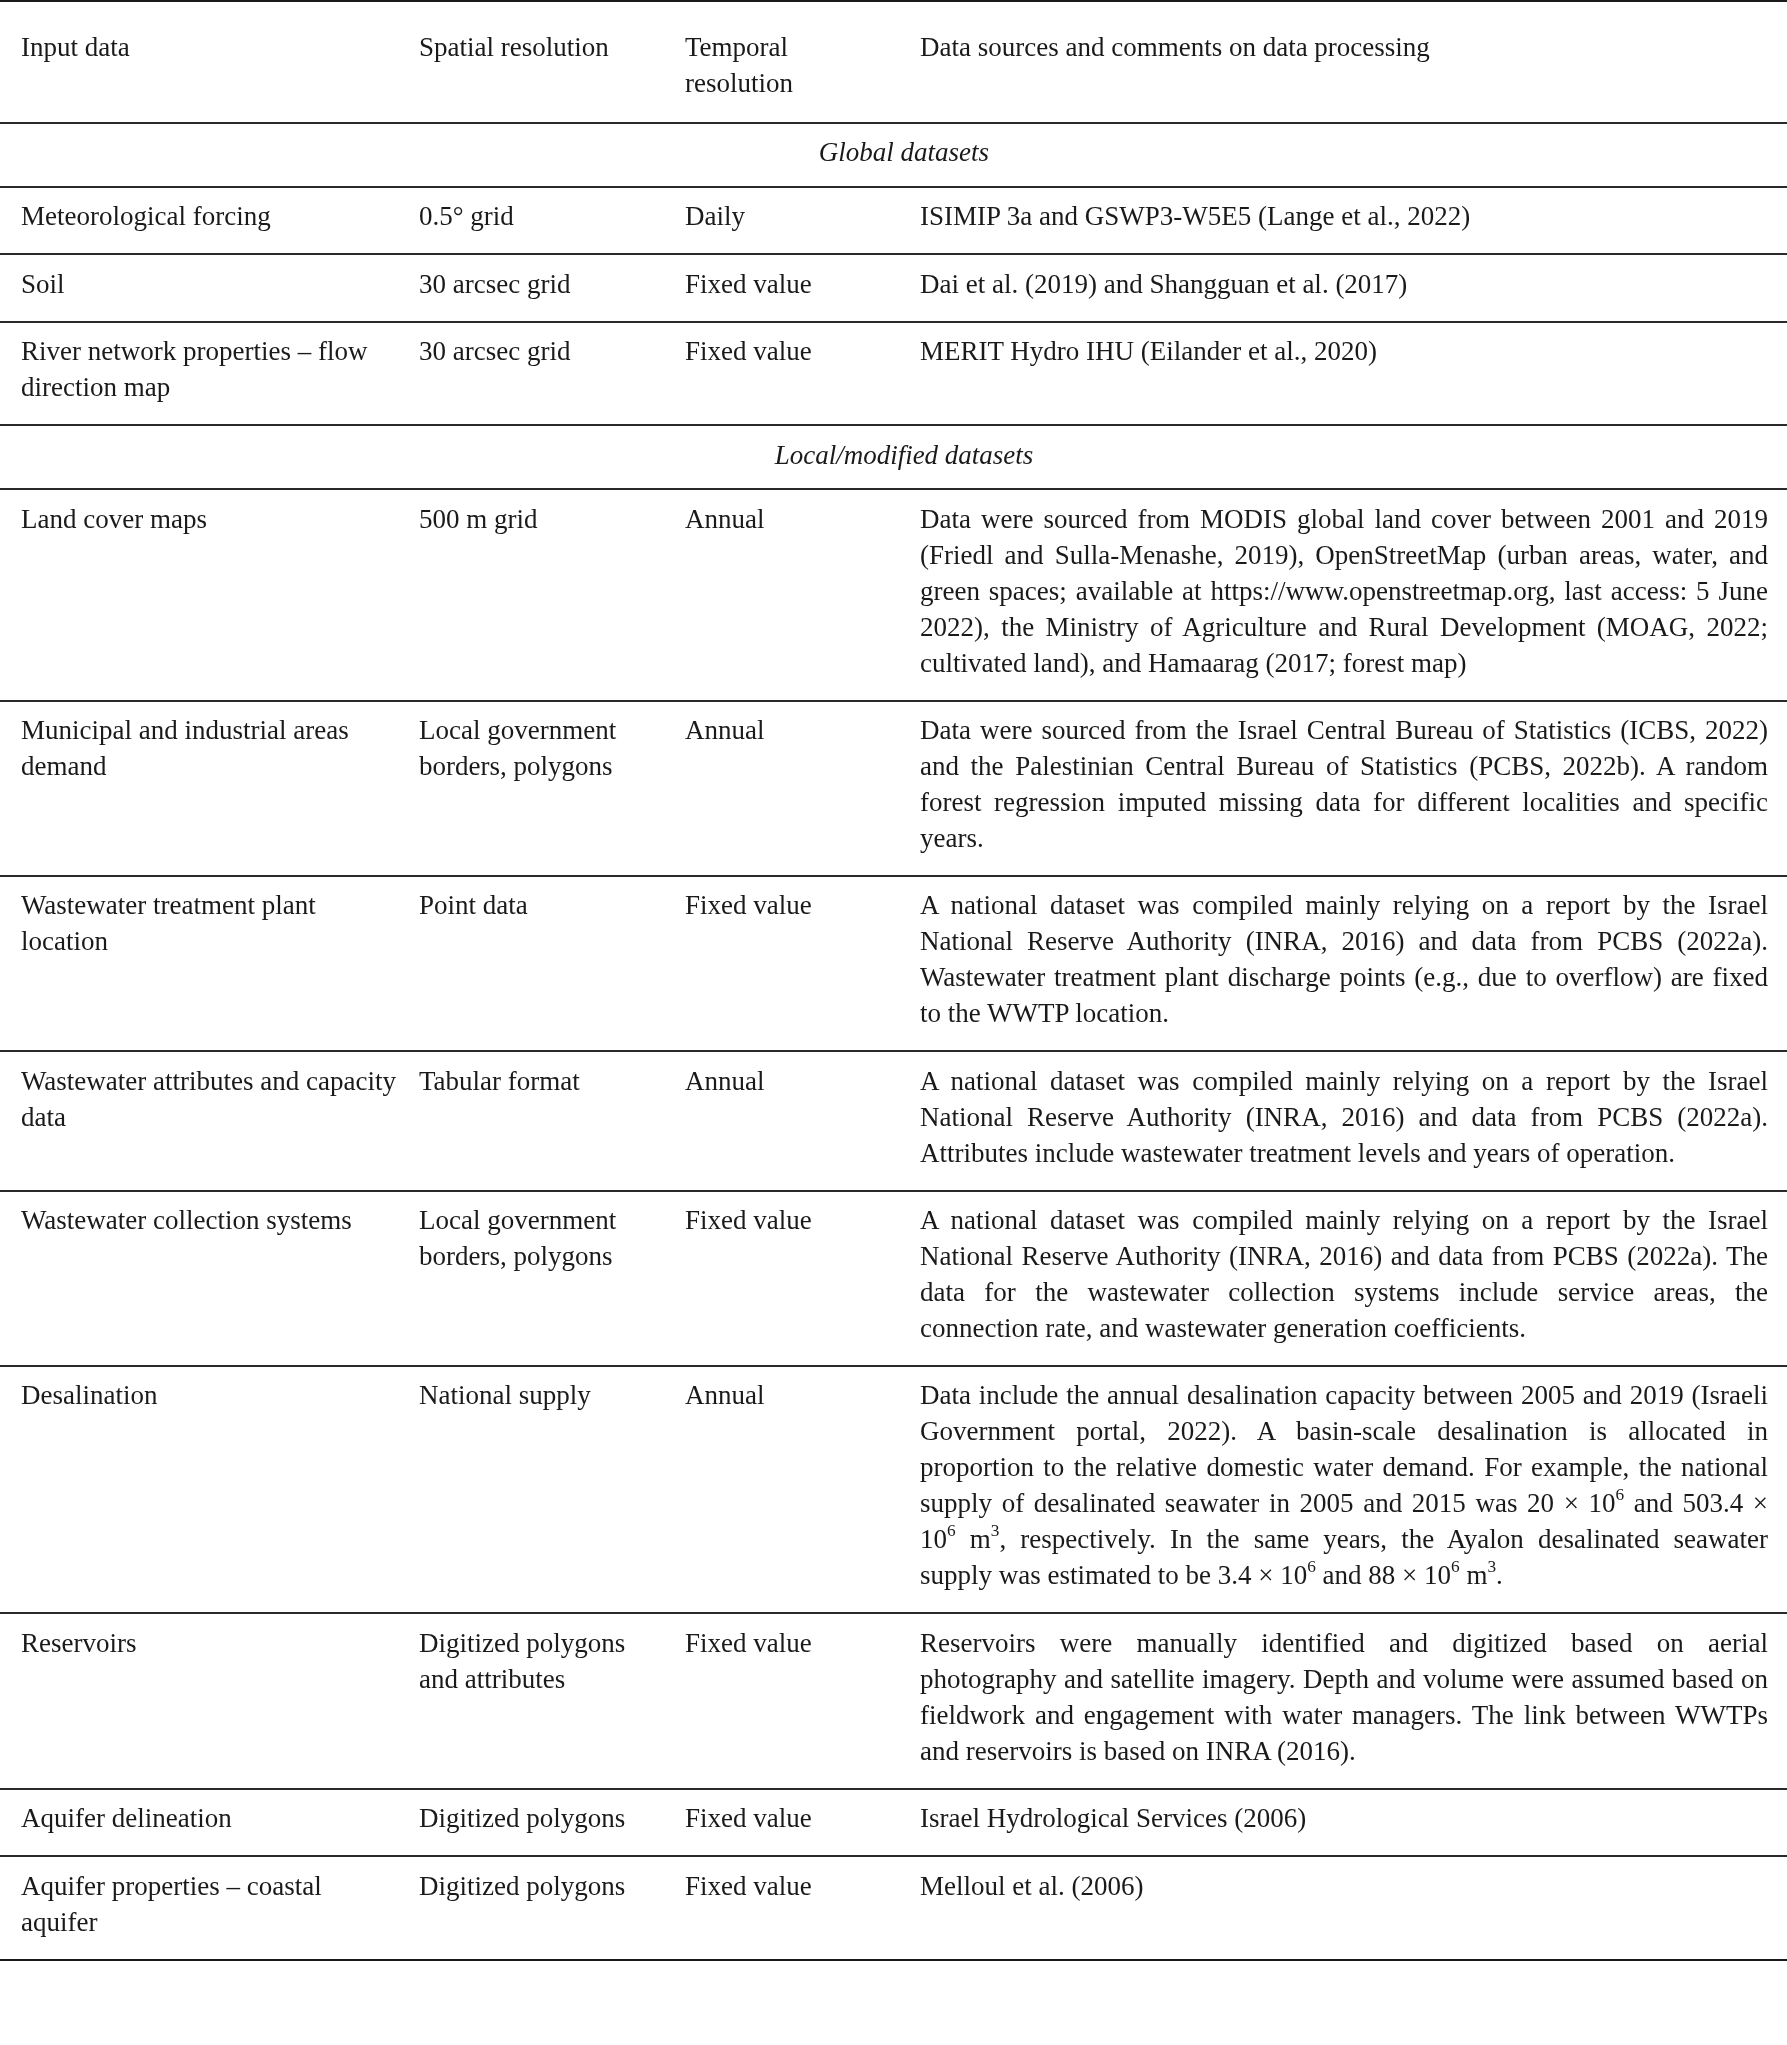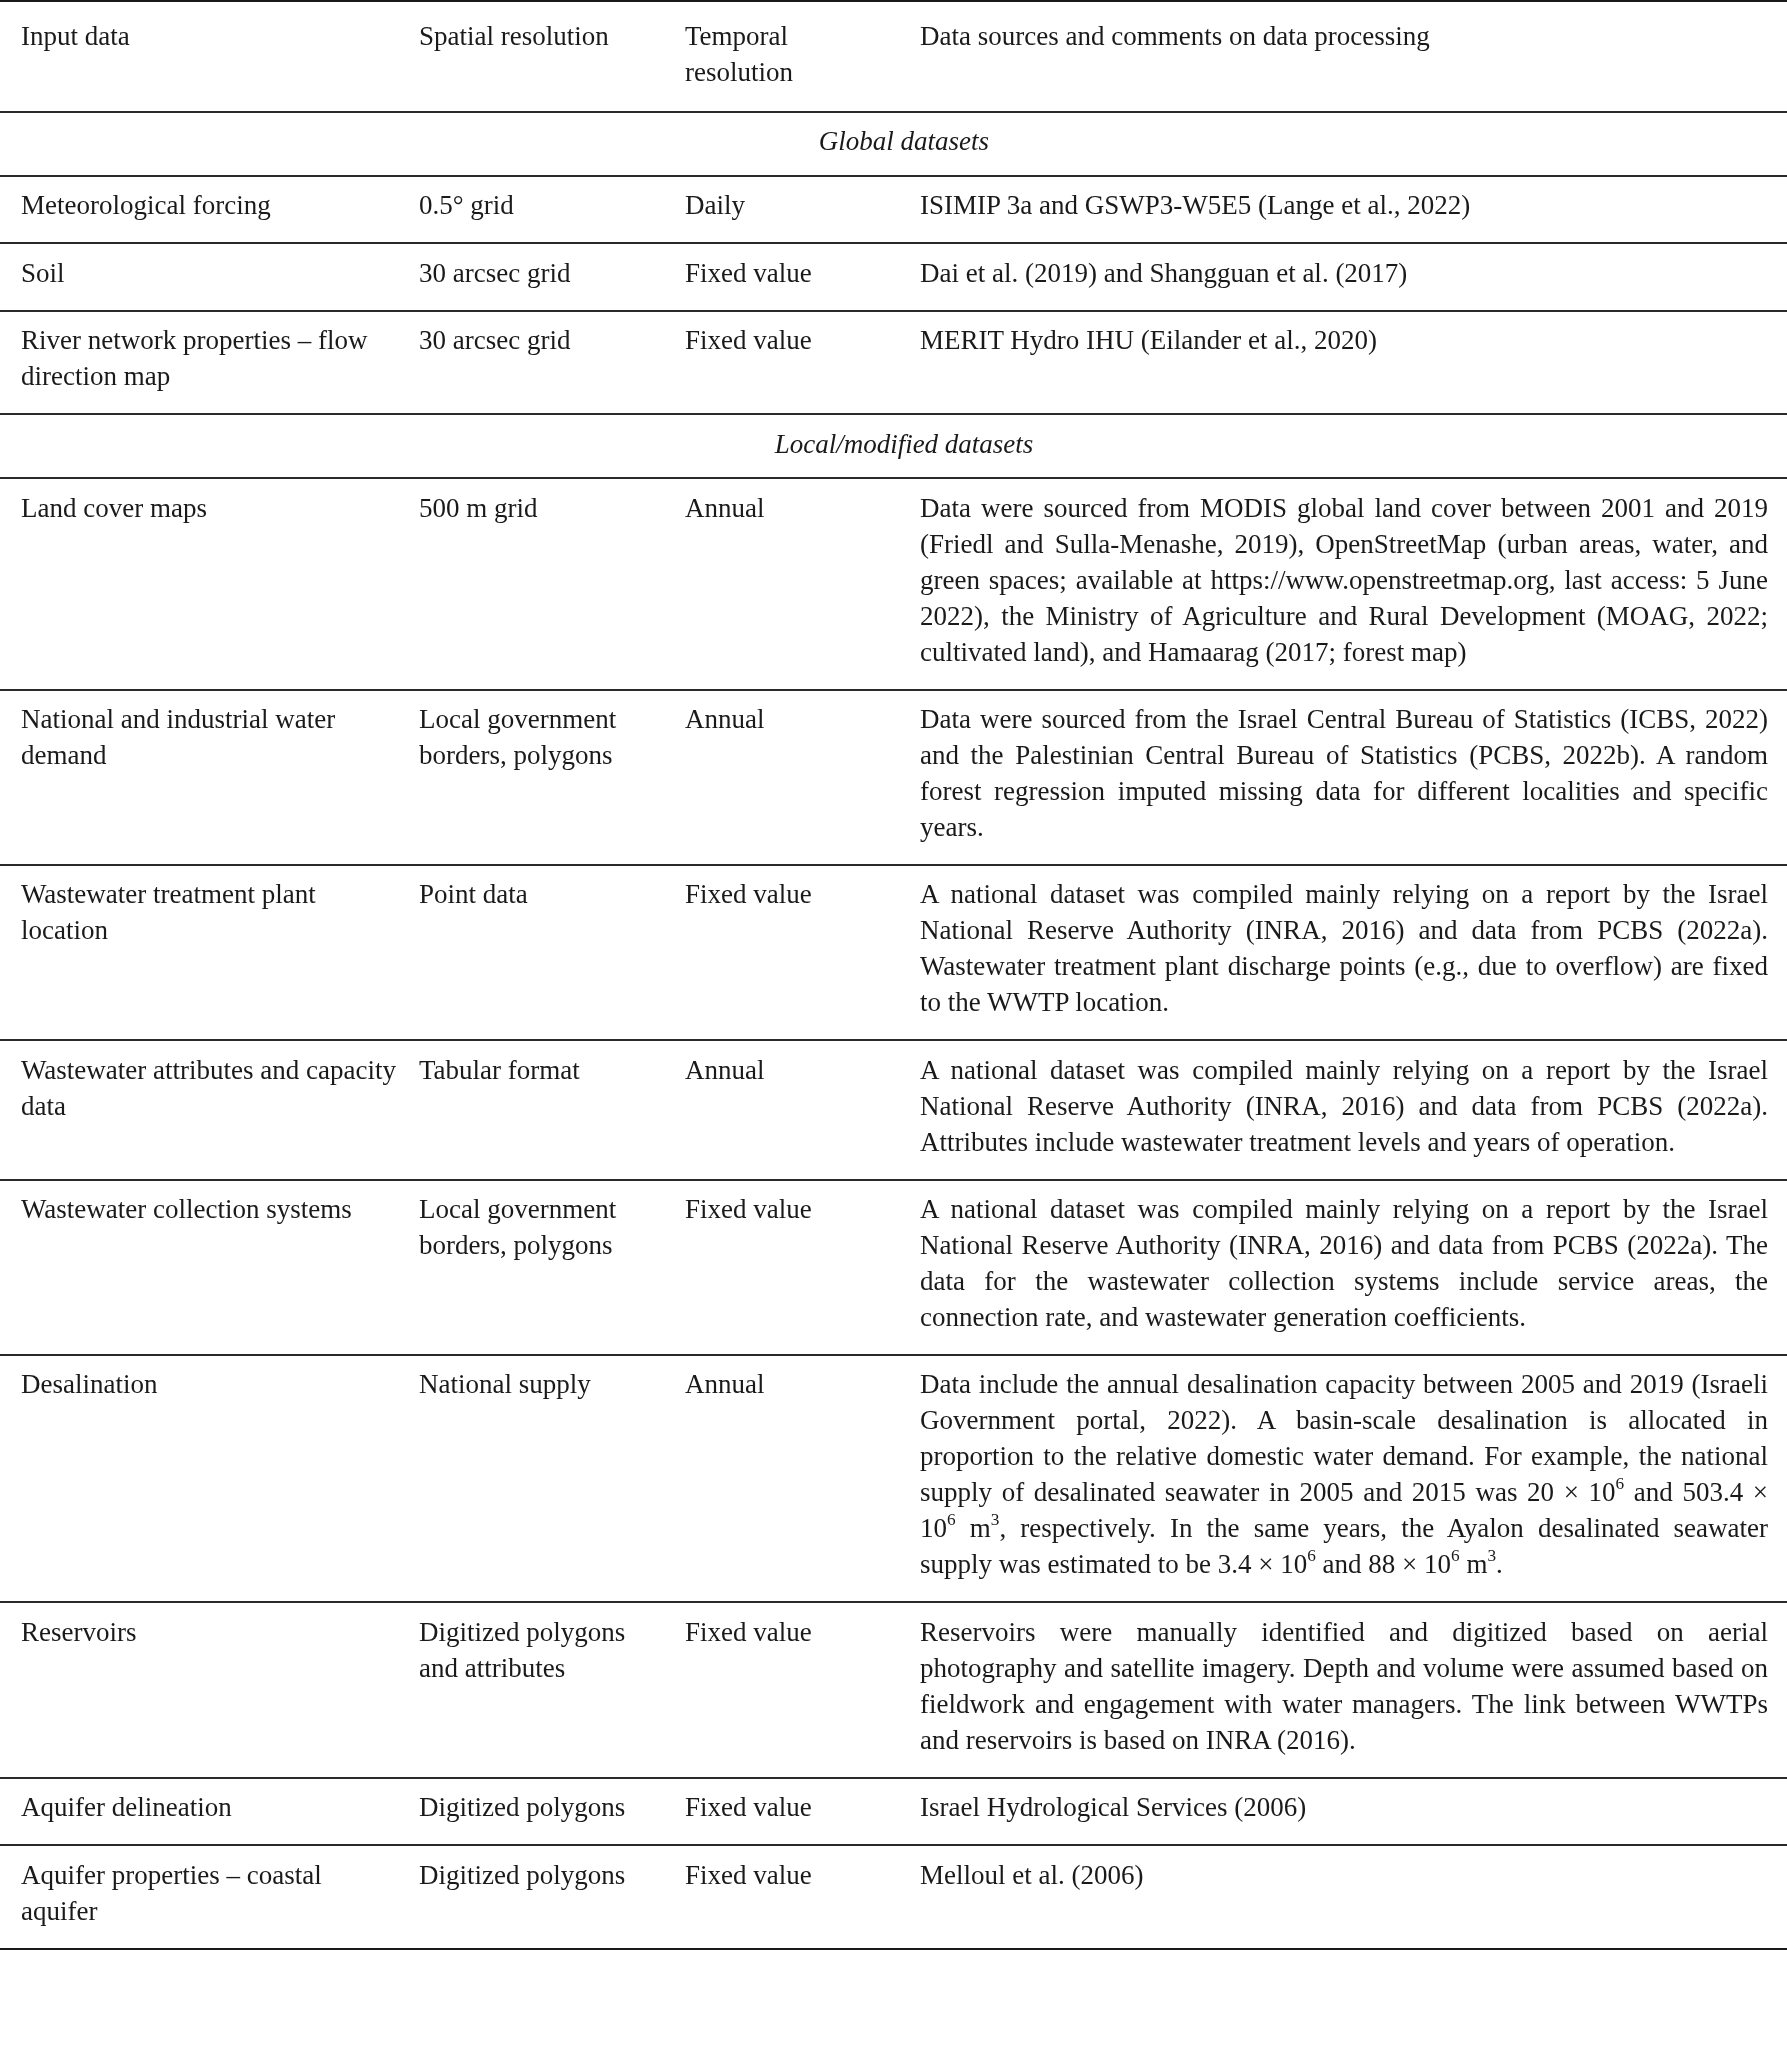--- a/index.html
+++ b/index.html
@@ -16,21 +16,21 @@
   .tbl col.c1 { width: 398px; }
   .tbl col.c2 { width: 266px; }
   .tbl col.c3 { width: 235px; }
   .tbl col.c4 { width: 888px; }
   .tbl td, .tbl th {
     vertical-align: top; text-align: left; font-weight: normal;
     padding: 10.4px 0 19px 21px;
     border-top: 2.6px solid #2a2a2a;
   }
   .tbl td.c4, .tbl th.c4 { padding-right: 19px; text-align: justify; }
-  .tbl thead th { padding-top: 16px; padding-bottom: 21px; border-top: 2.6px solid #1a1a1a; }
+  .tbl thead th { padding-top: 27px; padding-bottom: 21px; border-top: 2.6px solid #1a1a1a; }
   .tbl tbody tr:last-child td { border-bottom: 2.6px solid #1a1a1a; }
   .tbl tr.section td { font-style: italic; padding-bottom: 15.6px; text-align: center; }
   .tbl td.c4 span.line { display: block; }
   sup { font-size: 17.3px; line-height: 0; vertical-align: 12px; }
 </style>
 </head>
 <body>
 
 <table class="tbl">
   <colgroup>
@@ -74,21 +74,21 @@
     <tr class="section">
       <td colspan="4">Local/modified datasets</td>
     </tr>
     <tr>
       <td>Land cover maps</td>
       <td>500 m grid</td>
       <td>Annual</td>
       <td class="c4">Data were sourced from MODIS global land cover between 2001 and 2019 (Friedl and Sulla-Menashe, 2019), OpenStreetMap (urban areas, water, and green spaces; available at https://www.openstreetmap.org, last access: 5 June 2022), the Ministry of Agriculture and Rural Development (MOAG, 2022; cultivated land), and Hamaarag (2017; forest map)</td>
     </tr>
     <tr>
-      <td>National and industrial water demand</td>
+      <td>Municipal and industrial areas demand</td>
       <td>Local government borders, polygons</td>
       <td>Annual</td>
       <td class="c4">Data were sourced from the Israel Central Bureau of Statistics (ICBS, 2022) and the Palestinian Central Bureau of Statistics (PCBS, 2022b). A random forest regression imputed missing data for different localities and specific years.</td>
     </tr>
     <tr>
       <td>Wastewater treatment plant location</td>
       <td>Point data</td>
       <td>Fixed value</td>
       <td class="c4">A national dataset was compiled mainly relying on a report by the Israel National Reserve Authority (INRA, 2016) and data from PCBS (2022a). Wastewater treatment plant discharge points (e.g., due to overflow) are fixed to the WWTP location.</td>
     </tr>

